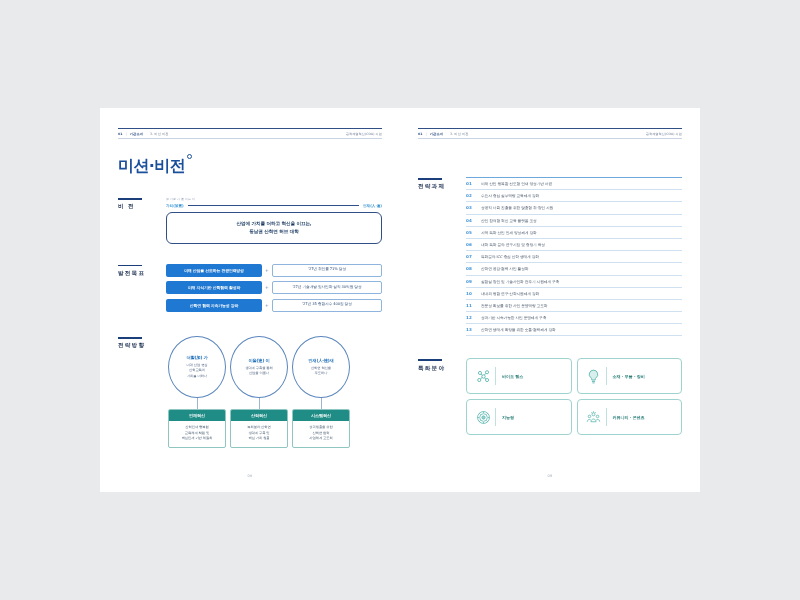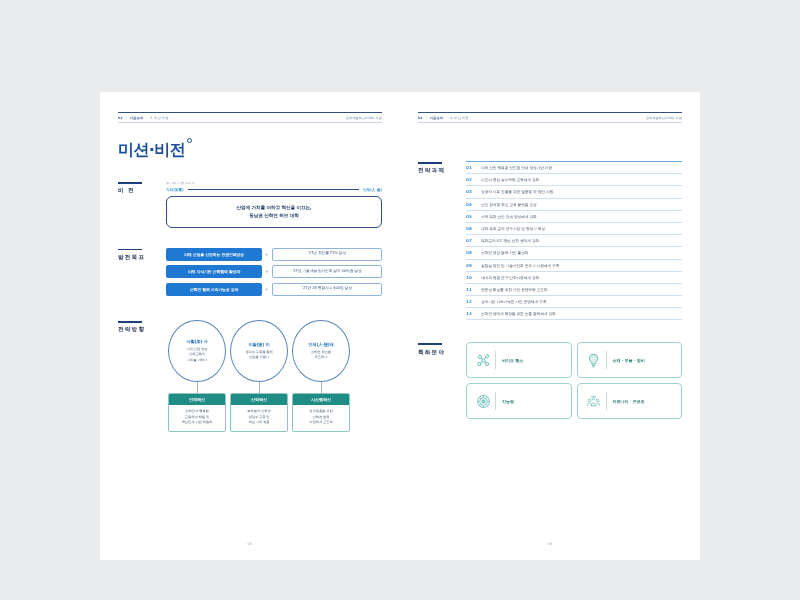--- a/index.html
+++ b/index.html
@@ -4,22 +4,22 @@
 <style>
   * { box-sizing: border-box; margin: 0; padding: 0; }
   html, body {
     width: 800px; height: 600px;
     background: #e9eaec;
     font-family: "DejaVu Sans", "Liberation Sans", sans-serif;
     overflow: hidden;
   }
   #spread {
     position: absolute;
-    left: 100px; top: 92px;
-    width: 600px; height: 468px;
+    left: 100px; top: 108px;
+    width: 600px; height: 384px;
     background: #ffffff;
     display: flex;
   }
   .page { position: relative; height: 100%; }
   .page-left  { width: 300px; padding: 20px 18px 0 18px; }
   .page-right { width: 300px; padding: 20px 18px 0 18px; }
 
   
   .runhead {
     display: flex; align-items: center;

